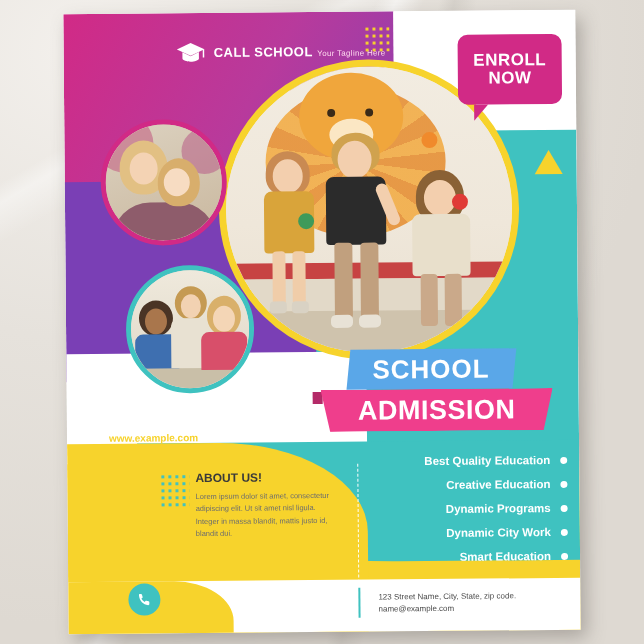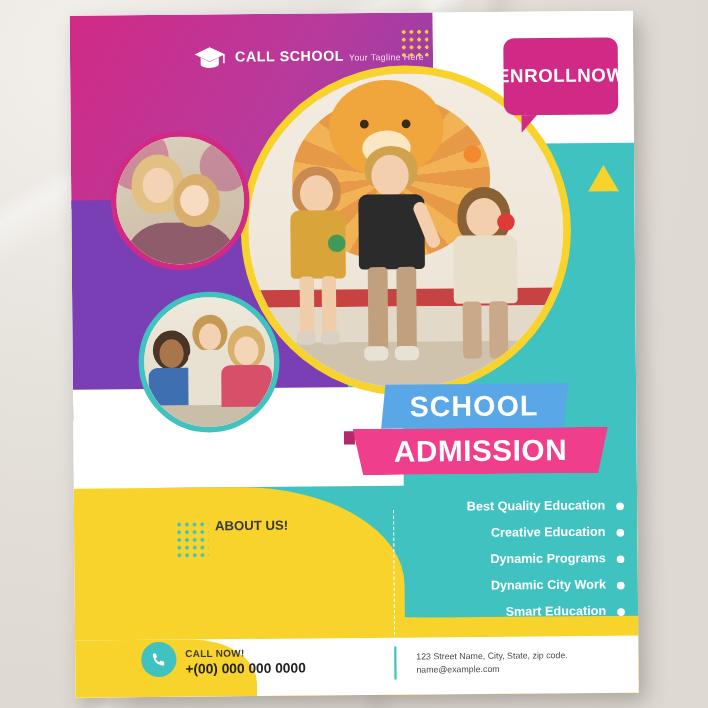--- a/index.html
+++ b/index.html
@@ -138,21 +138,21 @@
 
   
   .enroll {
     position: absolute;
     right: 14px; top: 24px;
     width: 104px; height: 70px;
     background: #d12a86;
     border-radius: 10px;
     z-index: 25;
     display: flex;
-    flex-direction: row;
+    flex-direction: column;
     align-items: center;
     justify-content: center;
     color: #ffffff;
     font-weight: bold;
     font-size: 17px;
     line-height: 1.08;
     letter-spacing: .5px;
   }
   .enroll::after {
     content: "";
@@ -405,21 +405,21 @@
   }
 
   
   .reg {
     position: absolute;
     left: 42px; top: 380px;
     z-index: 24;
   }
   .reg .l1 { color: #ffffff; font-size: 11px; }
   .reg .l2 { color: #ffffff; font-size: 15px; font-weight: bold; margin-top: 1px; }
-  .reg .l3 { color: #f7d32c; font-size: 10px; font-weight: bold; margin-top: 19px; }
+  .reg .l3 { color: #f7d32c; font-size: 10px; font-weight: bold; margin-top: 9px; }
 
   
   .about {
     position: absolute;
     left: 128px; top: 458px;
     width: 140px;
     z-index: 24;
   }
   .about h3 {
     margin: 0 0 6px 0;
@@ -627,20 +627,21 @@
   </div>
 
   <div class="reg">
     <div class="l1">Now Open for</div>
     <div class="l2">Registration!</div>
     <div class="l3">www.example.com</div>
   </div>
 
   <div class="about">
     <h3>ABOUT US!</h3>
+    <p>Lorem ipsum dolor sit amet, consectetur adipiscing elit. Ut sit amet nisl ligula. Integer in massa blandit, mattis justo id, blandit dui.</p>
   </div>
 
   <div class="dash-divider"></div>
 
   <div class="features">
     <div class="feature-row">
       <span class="txt">Best Quality Education</span>
       <span class="bullet"></span>
     </div>
     <div class="feature-row">
@@ -659,23 +660,19 @@
       <span class="txt">Smart Education</span>
       <span class="bullet"></span>
     </div>
   </div>
 
   <div class="phone-circle">
     <svg viewBox="0 0 24 24" width="17" height="17">
       <path d="M6.6 3.5c.6 0 1.1.4 1.3 1l.9 3c.2.6 0 1.2-.5 1.5l-1.3.9c1 2.1 2.7 3.8 4.8 4.8l.9-1.3c.3-.5.9-.7 1.5-.5l3 .9c.6.2 1 .7 1 1.3v2.6c0 .9-.8 1.6-1.7 1.5C9.5 18.6 4.4 13.5 3.6 5.2c-.1-.9.6-1.7 1.5-1.7h1.5z" fill="#ffffff"></path>
     </svg>
   </div>
-  <div class="call">
-    <div class="l1">CALL NOW!</div>
-    <div class="l2">+(00) 000 000 0000</div>
-  </div>
   <div class="foot-divider"></div>
   <div class="address">
     <div class="l1">123 Street Name, City, State, zip code.</div>
     <div class="l2">name@example.com</div>
   </div>
 
 </div>
 
 </body></html>

